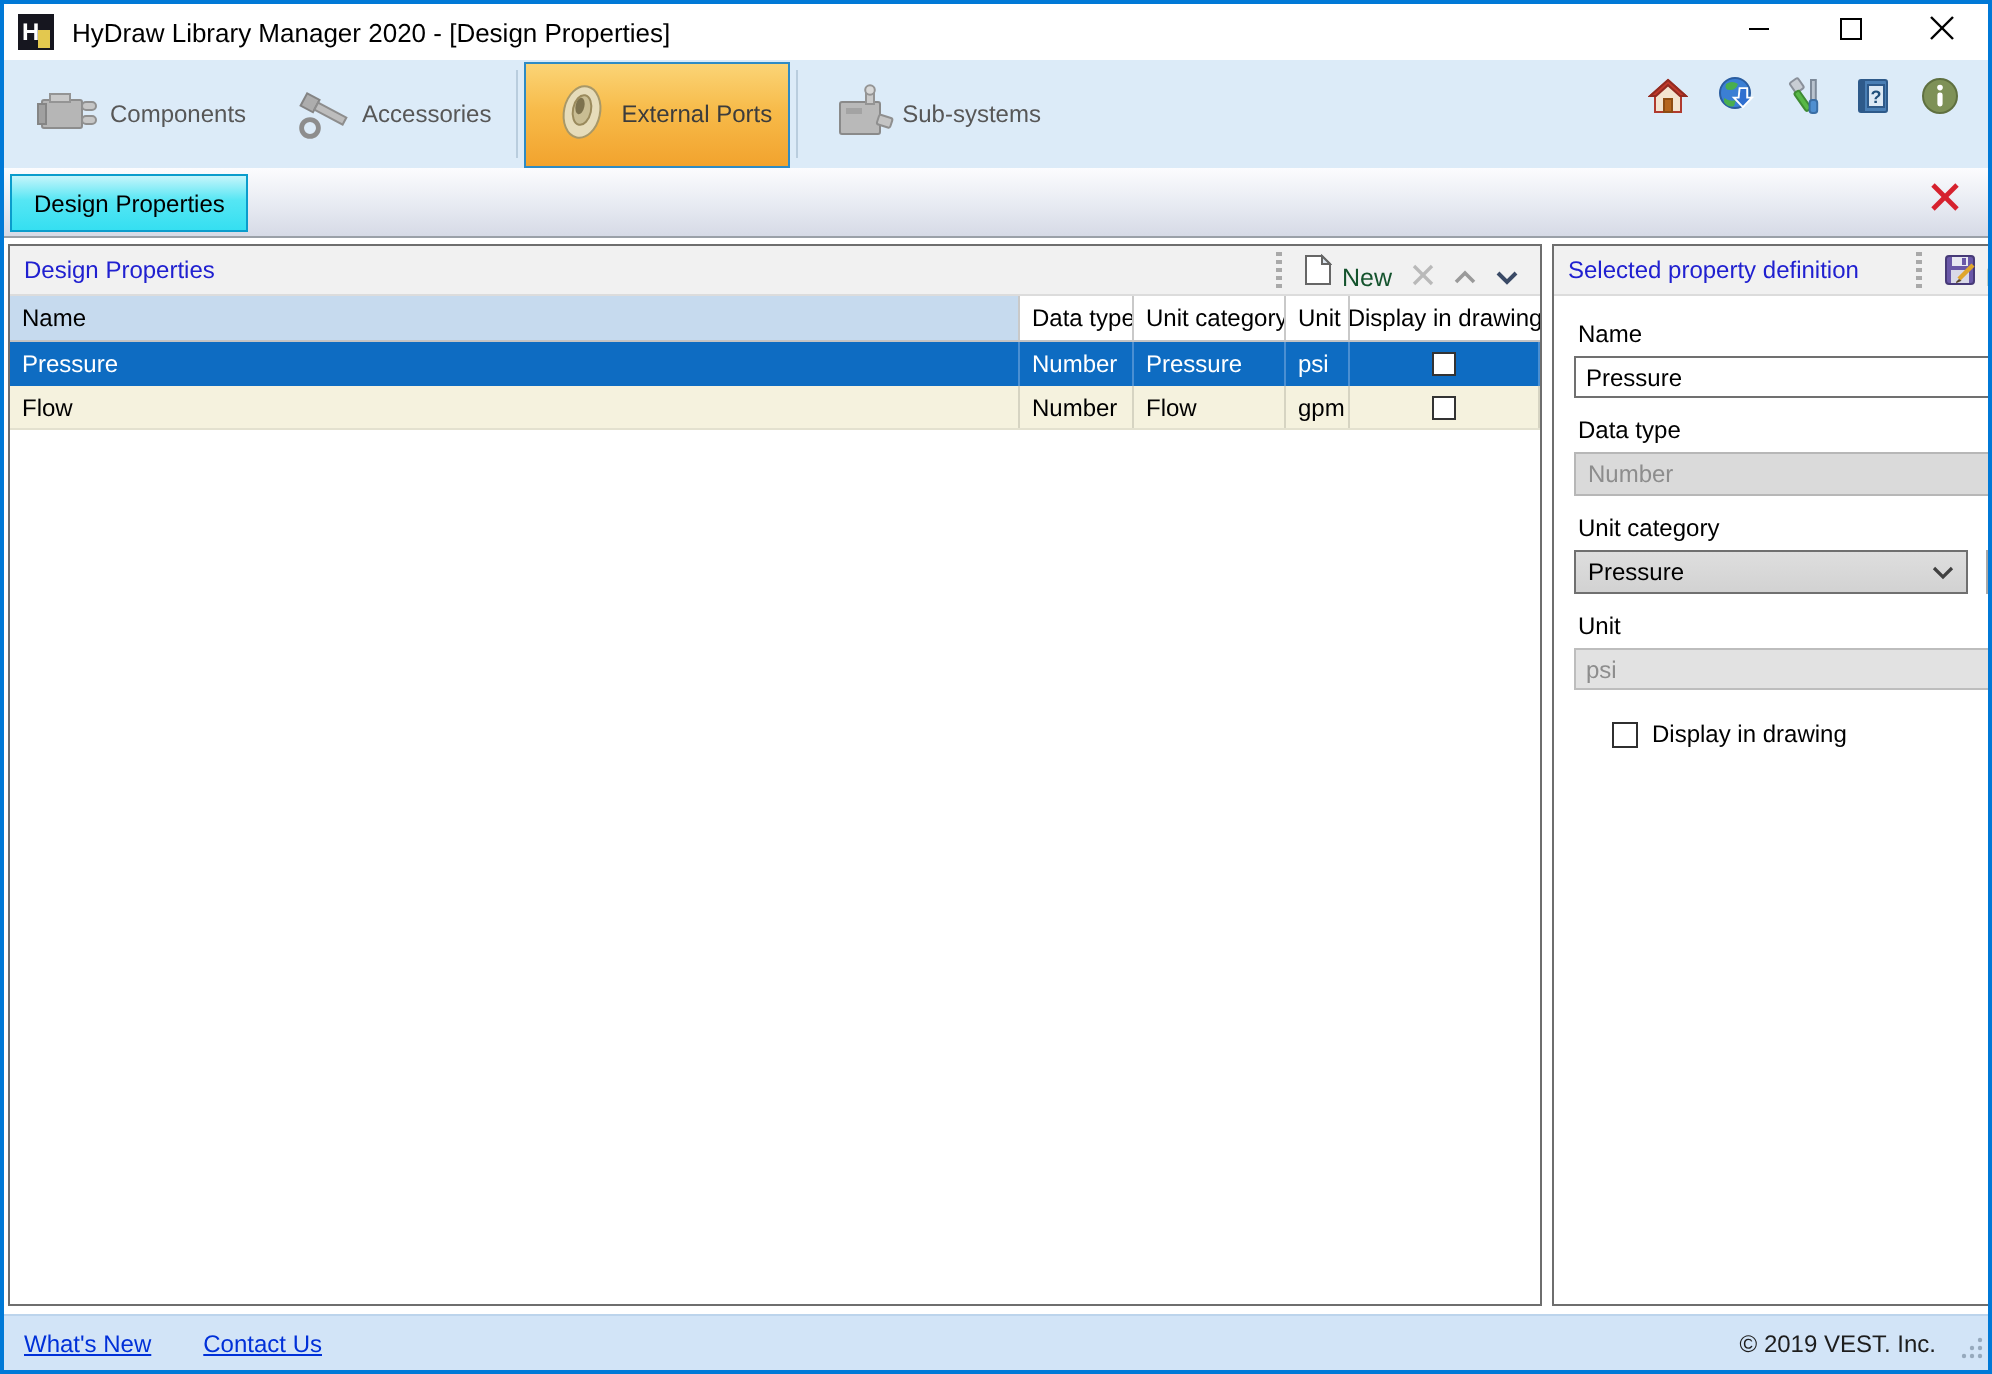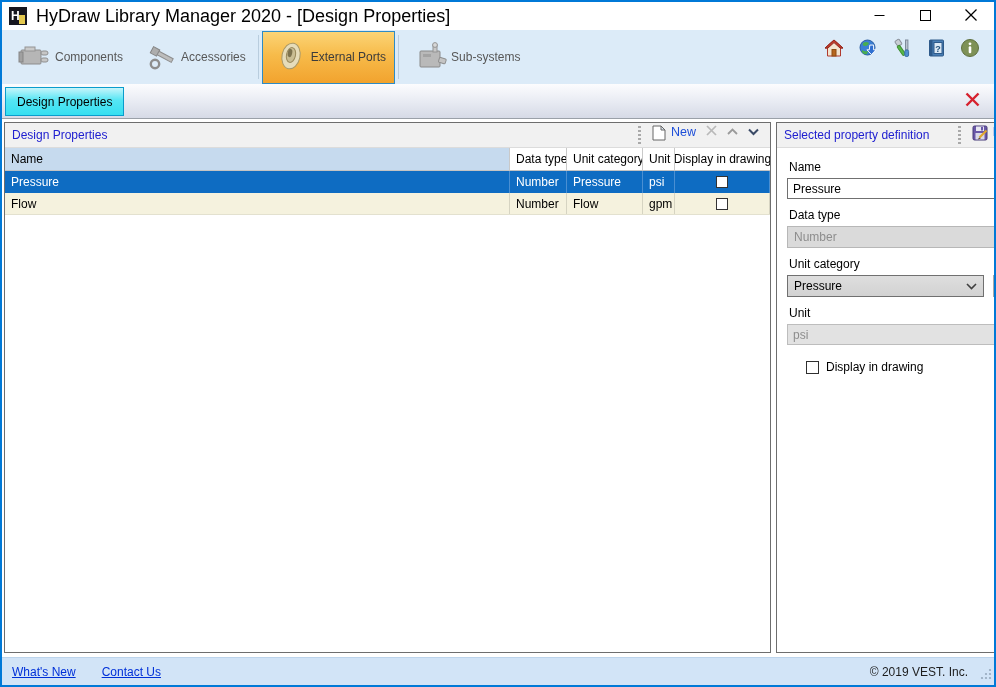--- a/index.html
+++ b/index.html
@@ -15,21 +15,21 @@
   }
 
   
   .titlebar { height:28px; background:#fff; display:flex; align-items:center; }
   .app-icon {
     width:18px; height:18px; margin-left:7px; background:#16161f; color:#fff;
     font-size:12px; font-weight:bold; display:flex; align-items:center; justify-content:flex-start;
     padding-left:2px; position:relative; flex:0 0 auto;
   }
   .app-icon::after { content:""; position:absolute; right:2px; bottom:1px; width:6px; height:9px; background:#e3c84f; }
-  .title-text { margin-left:9px; font-size:18px; color:#000; white-space:nowrap; }
+  .title-text { margin-left:9px; font-size:13px; color:#000; white-space:nowrap; }
   .win-controls { margin-left:auto; display:flex; height:100%; }
   .win-btn { width:46px; height:100%; display:flex; align-items:center; justify-content:center; }
 
   
   .toolbar { height:54px; background:#dcebf8; display:flex; align-items:stretch; padding-left:4px; }
   .tool-btn {
     display:flex; flex-direction:row; align-items:center; justify-content:flex-end;
     padding:3px 8px 4px 8px; font-size:12px; color:#575757; border:1px solid transparent; margin-top:1px;
   }
   .tool-btn .ticon { height:34px; display:flex; align-items:center; justify-content:center; }
@@ -55,21 +55,21 @@
   .content { position:relative; height:538px; background:#fff; }
   .panel { position:absolute; top:3px; height:531px; border:1px solid #6e6e6e; background:#fff; display:flex; flex-direction:column; }
   .main-panel { left:2px; width:767px; }
   .right-panel { left:774px; width:256px; }
 
   .panel-header { height:25px; background:#f1f1f1; display:flex; align-items:center; padding:0 2px 0 7px; flex:0 0 auto; border-bottom:1px solid #dcdcdc; }
   .panel-title { color:#2020d0; font-size:12px; white-space:nowrap; }
   .ph-spacer { flex:1; }
   .grip { width:3px; height:19px; margin:0 6px;
     background:repeating-linear-gradient(to bottom,#a9a9a9 0 2px, transparent 2px 4px); }
-  .ph-btn { display:flex; align-items:flex-start; justify-content:center; gap:5px; height:21px; padding:0 5px; font-size:12.5px; color:#1d4ed8; }
+  .ph-btn { display:flex; align-items:flex-end; justify-content:center; gap:5px; height:21px; padding:0 5px; font-size:12.5px; color:#14532d; }
 
   
   .grid { font-size:12px; }
   .grid-row { display:flex; align-items:stretch; }
   .grid-head { height:23px; background:#fff; border-bottom:1px solid #c3c3c3; }
   .gcell { display:flex; align-items:center; padding:0 6px; border-right:1px solid #c9c9c9; overflow:hidden; white-space:nowrap; }
   .col-name { width:505px; }
   .col-dtype { width:57px; }
   .col-ucat { width:76px; }
   .col-unit { width:32px; }

